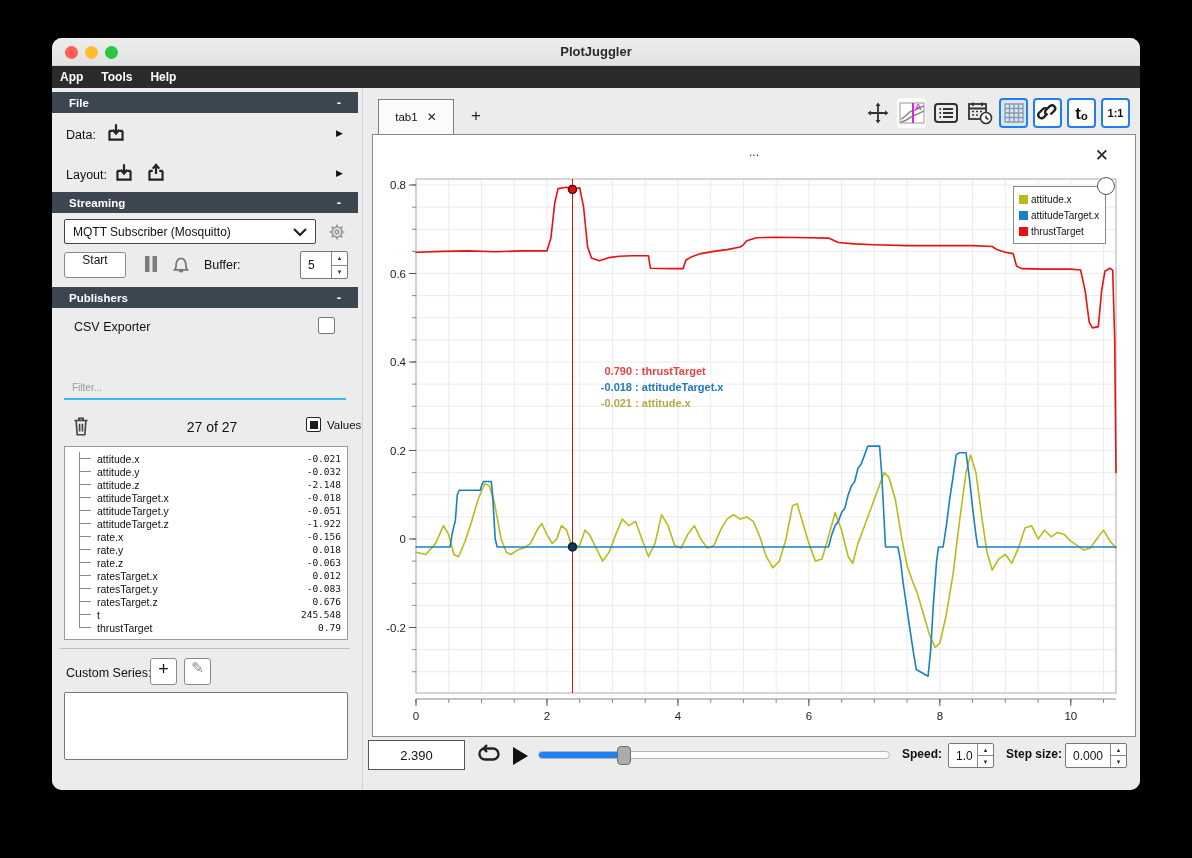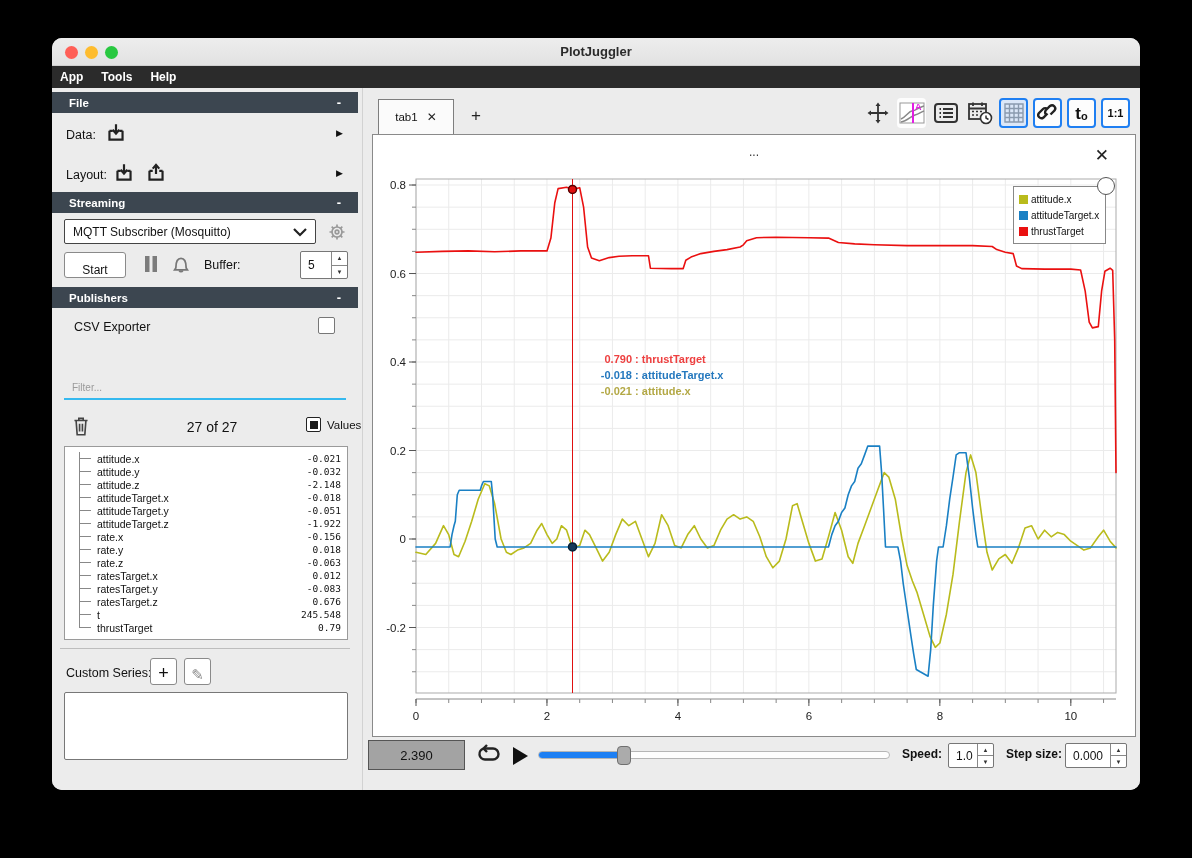--- a/index.html
+++ b/index.html
@@ -15,21 +15,21 @@
   .menubar span{color:#fff;font-size:12px;font-weight:bold}
   
   .sidebar{position:absolute;left:0;top:50px;width:306px;height:702px;background:#ececec}
   .splitter{position:absolute;left:310px;top:50px;width:1px;height:702px;background:#d2d2d2}
   .sec{position:absolute;left:0;width:306px;height:21px;background:#3c4650;color:#fff;font-size:11.5px;font-weight:bold;display:flex;align-items:center;padding:0 17px;justify-content:space-between}
   .sec .min{font-weight:bold;font-size:13px;cursor:default}
   .rowlbl{font-size:12.5px;color:#111}
   .chev{font-size:9px;color:#111}
   .icon-btn{display:inline-flex;align-items:center;justify-content:center}
   .combo{position:absolute;left:12px;top:131px;width:252px;height:25px;background:#fff;border:1.5px solid #444;border-radius:2px;display:flex;align-items:center;justify-content:space-between;padding:0 8px;font-size:12px;color:#111}
-  .btn{background:#fff;border:1px solid #8a8a8a;border-radius:3px;font-size:12px;color:#111;display:flex;align-items:flex-end;justify-content:center}
+  .btn{background:#fff;border:1px solid #8a8a8a;border-radius:3px;font-size:12px;color:#111;display:flex;align-items:flex-start;justify-content:center}
   .spin{background:#fff;border:1px solid #777;border-radius:2px;display:flex}
   .spin .v{flex:1;display:flex;align-items:center;padding-left:7px;font-size:12px;color:#111}
   .spin .arrs{width:16px;border-left:1px solid #888;display:flex;flex-direction:column}
   .spin .arrs div{flex:1;display:flex;align-items:center;justify-content:center;font-size:6px;color:#333}
   .spin .arrs div+div{border-top:1px solid #888}
   .checkbox{width:17px;height:17px;background:#fff;border:1.5px solid #777;border-radius:2px}
   .checkbox.part{width:15px;height:15px;border:1.5px solid #222;display:flex;align-items:center;justify-content:center}
   .checkbox.part::after{content:"";width:8px;height:8px;background:#1a1a1a}
   .filter-in{position:absolute;left:12px;top:288px;width:282px;height:24px;border:none;border-bottom:2px solid #35b9ef;background:transparent;font-size:10px;color:#333;padding-left:8px;outline:none}
   .filter-in::placeholder{color:#9a9a9a}
@@ -59,21 +59,21 @@
   .legend{position:absolute;left:640px;top:51px;width:93px;background:#fff;border:1px solid #888;padding:4px 5px;z-index:2}
   .lg-row{display:flex;align-items:center;gap:3px;height:16px}
   .lg-sw{width:9px;height:9px;flex:none}
   .lg-lb{font-size:10px;color:#111;white-space:nowrap}
   .lg-circle{position:absolute;left:724px;top:42px;width:18px;height:18px;border-radius:50%;background:#fff;border:1.5px solid #555;z-index:3}
   .tooltip{position:absolute;left:213px;top:216px;font-family:"DejaVu Sans Mono",monospace;font-size:11px;font-weight:bold;line-height:16px;z-index:2}
   .tt-line{display:flex;white-space:pre}
   .tt-num{width:46px;text-align:right}
   
   .playbar{position:absolute;left:0px;top:652px;width:772px;height:32px}
-  .timebox{position:absolute;left:0;top:0;width:97px;height:30px;background:#a3a3a3;border:1px solid #555;display:flex;align-items:center;justify-content:center;font-size:13px;color:#111}
+  .timebox{position:absolute;left:0;top:0;width:97px;height:30px;background:#ffffff;border:1px solid #555;display:flex;align-items:center;justify-content:center;font-size:13px;color:#111}
   .slider{position:absolute;left:170px;top:11px;width:352px;height:8px;border-radius:4px;background:#fdfdfd;border:1px solid #b5b5b5}
   .slider .fill{position:absolute;left:0;top:0;height:100%;width:85px;background:#1d7ff3;border-radius:4px 0 0 4px}
   .slider .thumb{position:absolute;left:78px;top:-6px;width:14px;height:19px;background:#ababab;border:1px solid #6f6f6f;border-radius:4px}
   .pb-lbl{position:absolute;top:7px;font-size:12px;font-weight:bold;color:#111}
 </style>
 </head>
 <body>
 
 <div class="window">
 
@@ -457,21 +457,21 @@
             <span class="lg-sw" style="background:#1a80c4"></span>
             <span class="lg-lb">attitudeTarget.x</span>
           </div>
           <div class="lg-row">
             <span class="lg-sw" style="background:#ea1010"></span>
             <span class="lg-lb">thrustTarget</span>
           </div>
         </div>
       <div class="lg-circle"></div>
       <div class="tooltip" id="tooltip">
-          <div class="tt-line" style="color: rgb(238, 64, 64);"><span class="tt-num">0.790</span><span> : thrustTarget</span></div>
+          <div class="tt-line" style="color: rgb(238, 64, 64); margin-top: 12px;"><span class="tt-num">0.790</span><span> : thrustTarget</span></div>
           <div class="tt-line" style="color: rgb(36, 120, 190);"><span class="tt-num">-0.018</span><span> : attitudeTarget.x</span></div>
           <div class="tt-line" style="color: rgb(179, 168, 69);"><span class="tt-num">-0.021</span><span> : attitude.x</span></div>
         </div>
     </div>
 
     <div class="playbar">
       <div class="timebox">2.390</div>
       <span class="icon-btn" style="position:absolute;left:108px;top:3px">
         <svg width="26" height="26" viewBox="0 0 26 26" fill="none" stroke="#222" stroke-width="2.4">
             <path d="M8 5.5 H17 a5.5 5.5 0 0 1 0 11 H9 a5.5 5.5 0 0 1 -1.5 -10.8"></path>

